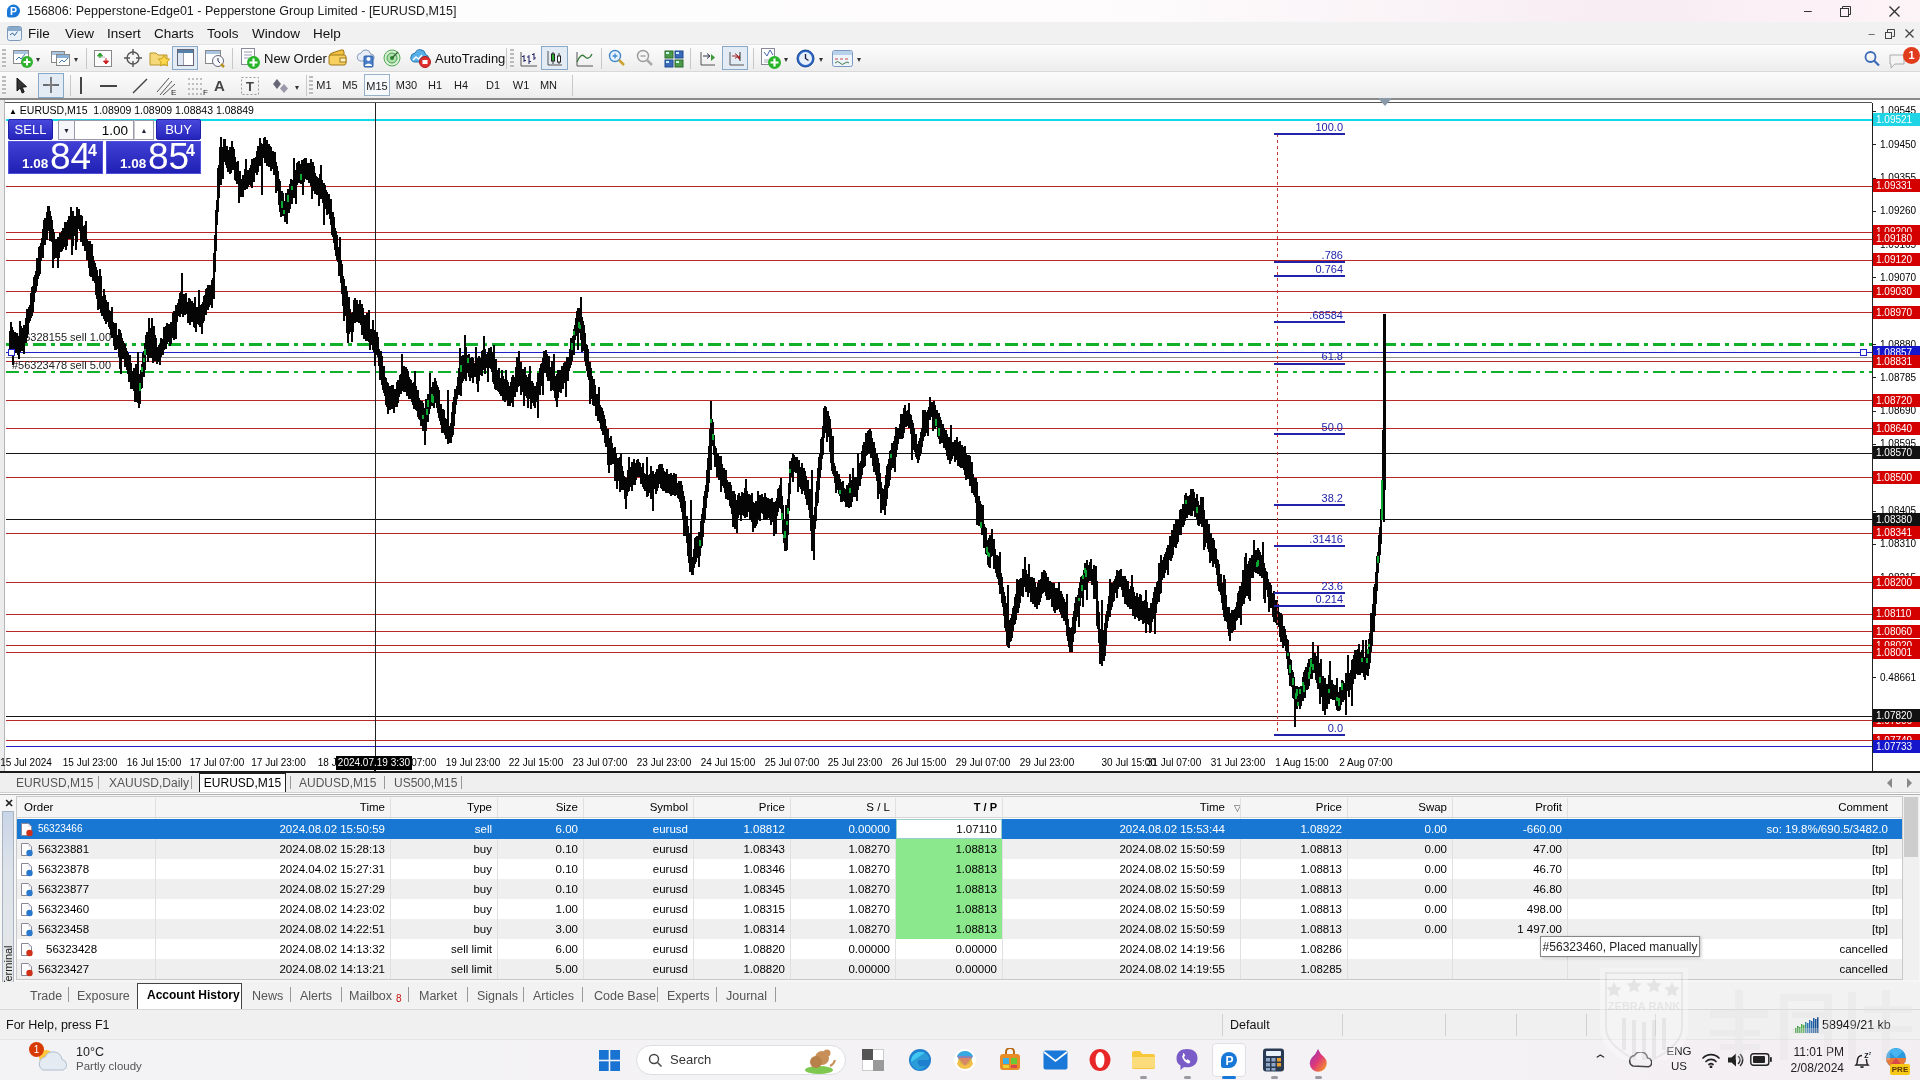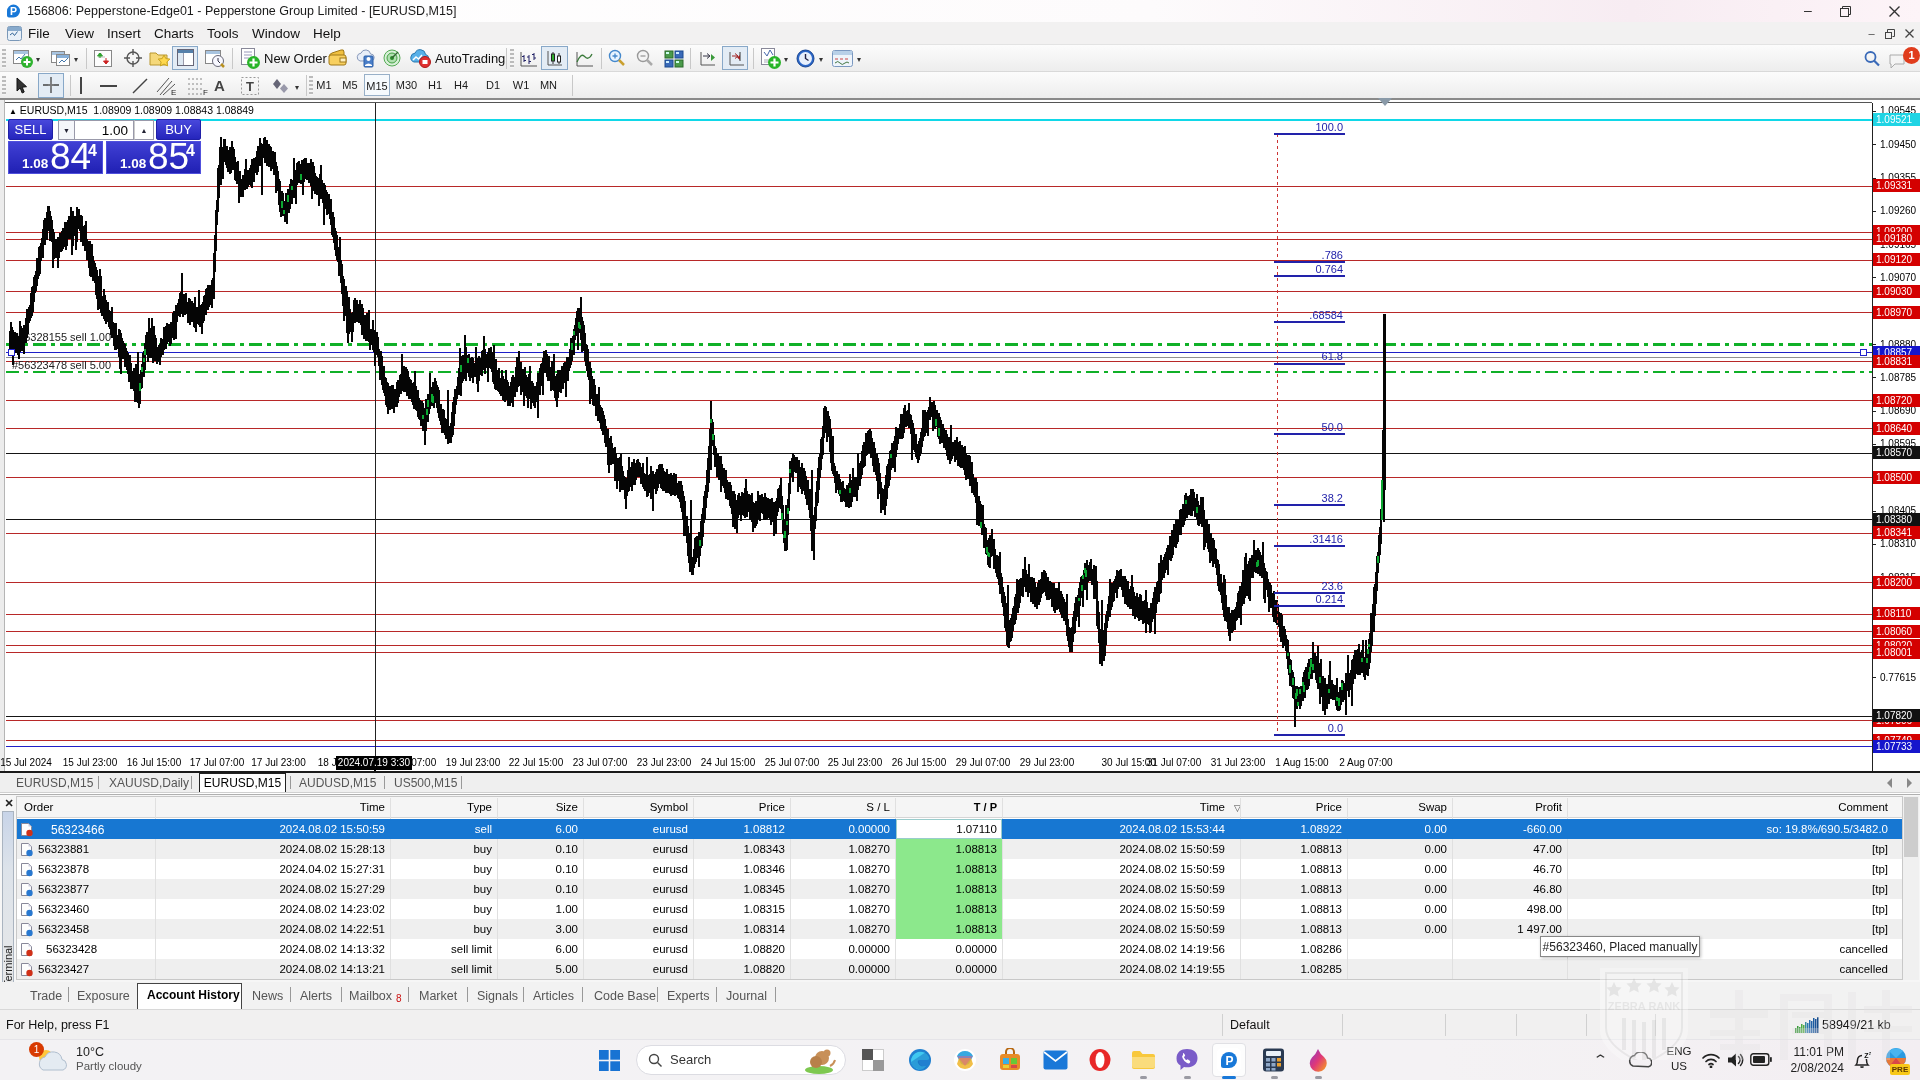--- a/index.html
+++ b/index.html
@@ -366,21 +366,21 @@
     <div class="axlbl" style="left:1877px;top:404px;color:#000;">1.08690</div>
     <div class="ab" style="left:1872px;top:444px;width:4px;height:1px;background:#222;"></div>
     <div class="axlbl" style="left:1877px;top:437px;color:#000;">1.08595</div>
     <div class="ab" style="left:1872px;top:511px;width:4px;height:1px;background:#222;"></div>
     <div class="axlbl" style="left:1877px;top:504px;color:#000;">1.08405</div>
     <div class="ab" style="left:1872px;top:544px;width:4px;height:1px;background:#222;"></div>
     <div class="axlbl" style="left:1877px;top:537px;color:#000;">1.08310</div>
     <div class="ab" style="left:1872px;top:577px;width:4px;height:1px;background:#222;"></div>
     <div class="axlbl" style="left:1877px;top:571px;color:#000;">1.08215</div>
     <div class="ab" style="left:1872px;top:677px;width:4px;height:1px;background:#222;"></div>
-    <div class="axlbl" style="left:1877px;top:671px;color:#000;">0.77615</div>
+    <div class="axlbl" style="left:1877px;top:671px;color:#000;">0.48661</div>
     <div class="axlbl" style="left:1873px;top:113px;width:47px;background:#1fd4e4;color:#fff;">1.09521</div>
     <div class="axlbl" style="left:1873px;top:179px;width:47px;background:#d40000;color:#fff;">1.09331</div>
     <div class="axlbl" style="left:1873px;top:225px;width:47px;background:#d40000;color:#fff;">1.09200</div>
     <div class="axlbl" style="left:1873px;top:232px;width:47px;background:#d40000;color:#fff;">1.09180</div>
     <div class="axlbl" style="left:1873px;top:253px;width:47px;background:#d40000;color:#fff;">1.09120</div>
     <div class="axlbl" style="left:1873px;top:285px;width:47px;background:#d40000;color:#fff;">1.09030</div>
     <div class="axlbl" style="left:1873px;top:306px;width:47px;background:#d40000;color:#fff;">1.08970</div>
     <div class="axlbl" style="left:1873px;top:346px;width:47px;background:#1515cc;color:#fff;">1.08857</div>
     <div class="axlbl" style="left:1873px;top:355px;width:47px;background:#d40000;color:#fff;">1.08831</div>
     <div class="axlbl" style="left:1873px;top:394px;width:47px;background:#d40000;color:#fff;">1.08720</div>
@@ -460,21 +460,21 @@
       <div class="ab" style="left:1287px;top:6px;width:160px;text-align:right;font-size:11.5px;color:#000;">Swap</div>
       <div class="ab" style="left:1402px;top:6px;width:160px;text-align:right;font-size:11.5px;color:#000;">Profit</div>
       <div class="ab" style="left:1728px;top:6px;width:160px;text-align:right;font-size:11.5px;color:#000;">Comment</div>
       <div class="ab" style="left:1234px;top:8px;font-size:9px;color:#444;">▽</div>
       <div class="ab" style="left:17px;top:24px;width:1885px;height:20px;background:#1777d2;"></div>
       <svg class="ab" style="left:20px;top:27px" width="14" height="15" viewBox="0 0 14 15">
         <path d="M1.5 1.5 h7 l3 3 v9 h-10z" fill="#fdfdfd" stroke="#889"></path>
         <path d="M8.5 1.5 v3 h3z" fill="#ccd"></path>
         <circle cx="9.5" cy="11" r="3.2" fill="#d03018"></circle>
       </svg>
-      <div class="ab" style="left:51px;top:28px;font-size:12px;color:#fff;">56323466</div>
+      <div class="ab" style="left:38px;top:28px;font-size:10px;color:#fff;">56323466</div>
       <div class="ab" style="left:165px;top:28px;width:220px;text-align:right;font-size:11.5px;color:#fff;">2024.08.02 15:50:59</div>
       <div class="ab" style="left:272px;top:28px;width:220px;text-align:right;font-size:11.5px;color:#fff;">sell</div>
       <div class="ab" style="left:358px;top:28px;width:220px;text-align:right;font-size:11.5px;color:#fff;">6.00</div>
       <div class="ab" style="left:468px;top:28px;width:220px;text-align:right;font-size:11.5px;color:#fff;">eurusd</div>
       <div class="ab" style="left:565px;top:28px;width:220px;text-align:right;font-size:11.5px;color:#fff;">1.08812</div>
       <div class="ab" style="left:670px;top:28px;width:220px;text-align:right;font-size:11.5px;color:#fff;">0.00000</div>
       <div class="ab" style="left:1005px;top:28px;width:220px;text-align:right;font-size:11.5px;color:#fff;">2024.08.02 15:53:44</div>
       <div class="ab" style="left:1122px;top:28px;width:220px;text-align:right;font-size:11.5px;color:#fff;">1.08922</div>
       <div class="ab" style="left:1227px;top:28px;width:220px;text-align:right;font-size:11.5px;color:#fff;">0.00</div>
       <div class="ab" style="left:1342px;top:28px;width:220px;text-align:right;font-size:11.5px;color:#fff;">-660.00</div>

